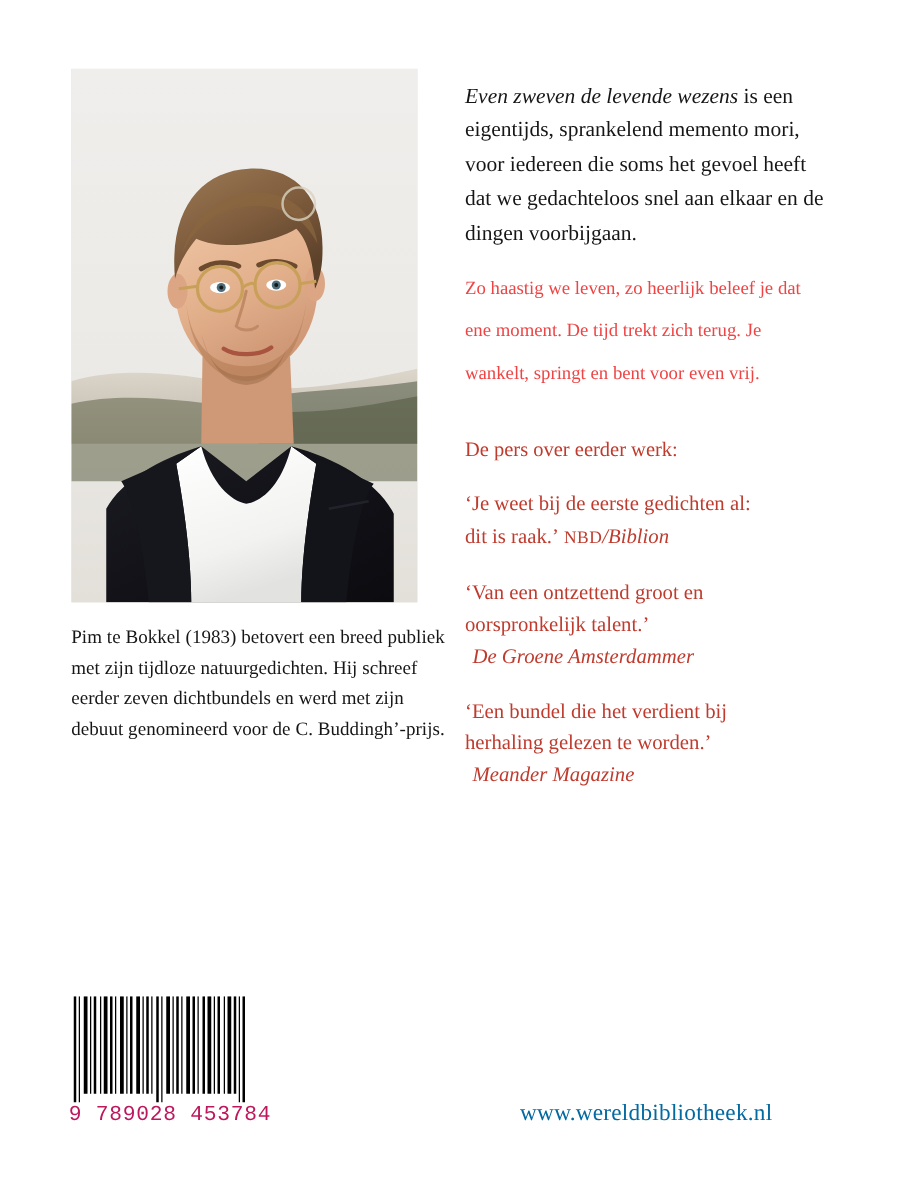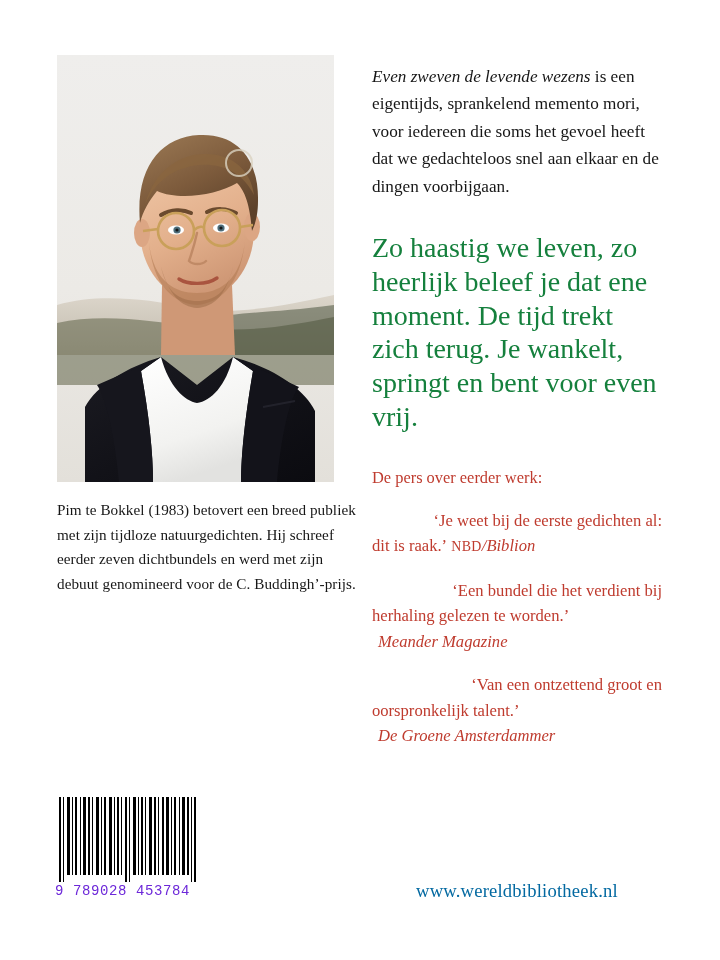--- a/index.html
+++ b/index.html
@@ -60,42 +60,42 @@
     font-size: 17.2px;
     line-height: 27.4px;
     color: #161616;
     margin: 0;
   }
   .blurb-intro .title-line {
     font-style: italic;
   }
 
   .blurb-quote {
-    margin: 31px 0 0 0;
-    font-size: 28px;
+    margin: 15px 0 0 0;
+    font-size: 15px;
     line-height: 33.8px;
-    color: #15803d;
+    color: #ef4444;
   }
 
   .press-section {
     margin-top: 32px;
     color: #bf3b2e;
   }
   .press-heading {
     font-size: 16.4px;
     line-height: 24px;
     margin: 16px 0 18px 0;
   }
   .press-item {
     margin: 0 0 18px 0;
     font-size: 16.6px;
     line-height: 25.5px;
   }
   .press-item:last-child { margin-bottom: 0; }
-  .press-item .q-body { display: block; text-align: right; }
+  .press-item .q-body { display: block; }
   .press-item .source-inline {
     font-style: italic;
   }
   .press-item .smallcaps {
     font-style: normal;
     font-size: 0.84em;
     letter-spacing: 0.35px;
     margin-top: 46px;
   }
   .press-item .source-block {
@@ -110,23 +110,23 @@
     left: 55px;
     top: 797px;
     width: 146px;
   }
   .barcode-bars { display: block; width: 146px; height: 85px; }
   .barcode-digits {
     display: block;
     width: 146px;
     margin-top: 1px;
     font-family: "Liberation Mono", "DejaVu Sans Mono", monospace;
-    font-size: 14px;
+    font-size: 17px;
     letter-spacing: 0.6px;
-    color: #6d28d9;
+    color: #be185d;
     white-space: pre;
   }
 
   .publisher-url {
     position: absolute;
     left: 372px;
     top: 880px;
     width: 290px;
     text-align: center;
     font-size: 18.6px;
@@ -241,29 +241,29 @@
 
     <div class="press-section">
       <p class="press-heading">De pers over eerder werk:</p>
 
       <p class="press-item">
         <span class="q-body">‘Je weet bij de eerste gedichten al:</span>
         <span class="cont"><span>dit is raak.’</span>&nbsp;<span class="smallcaps">NBD</span><span class="source-inline">/Biblion</span></span>
       </p>
 
       <p class="press-item">
+        <span class="q-body">‘Van een ontzettend groot en</span>
+        <span class="cont">oorspronkelijk talent.’</span>
+        <span class="source-block">De Groene Amsterdammer</span>
+      </p>
+
+      <p class="press-item">
         <span class="q-body">‘Een bundel die het verdient bij</span>
         <span class="cont">herhaling gelezen te worden.’</span>
         <span class="source-block">Meander Magazine</span>
-      </p>
-
-      <p class="press-item">
-        <span class="q-body">‘Van een ontzettend groot en</span>
-        <span class="cont">oorspronkelijk talent.’</span>
-        <span class="source-block">De Groene Amsterdammer</span>
       </p>
     </div>
   </div>
 
   <div class="barcode-wrap">
     <svg class="barcode-bars" viewBox="0 0 146 85" preserveAspectRatio="none">
       <rect x="0" y="0" width="146" height="85" fill="#ffffff"></rect>
       <g fill="#000000">
         <rect x="4" y="0" width="2" height="85"></rect>
         <rect x="8" y="0" width="1" height="85"></rect>

